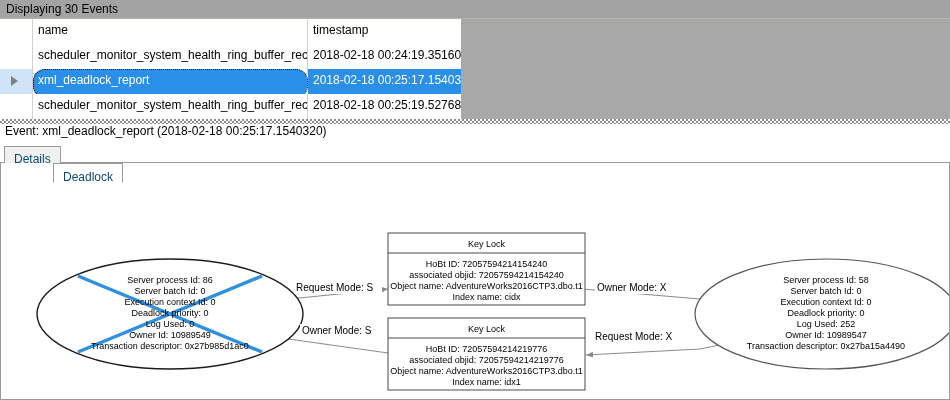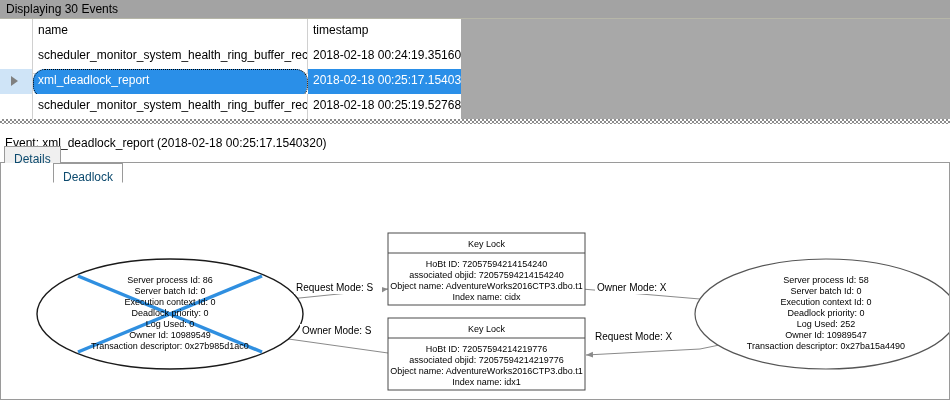--- a/index.html
+++ b/index.html
@@ -78,21 +78,20 @@
       linear-gradient(45deg,#8c8c8c 25%,transparent 25%,transparent 75%,#8c8c8c 75%);
     background-size:4px 4px;
     background-position:0 0,2px 2px;
     border-bottom:1px solid #ffffff;
   }
 
   
   .event-caption{
     position:absolute;left:5px;top:124px;font-size:12px;color:#000;
     white-space:nowrap;
-    margin-top:12px;
   }
 
   
   .tabstrip{
     position:absolute;left:0;top:142px;width:950px;height:21px;
   }
   .tabstrip .baseline{
     position:absolute;left:0;top:20px;width:950px;height:1px;background:#9a9a9a;
   }
   .tab{

